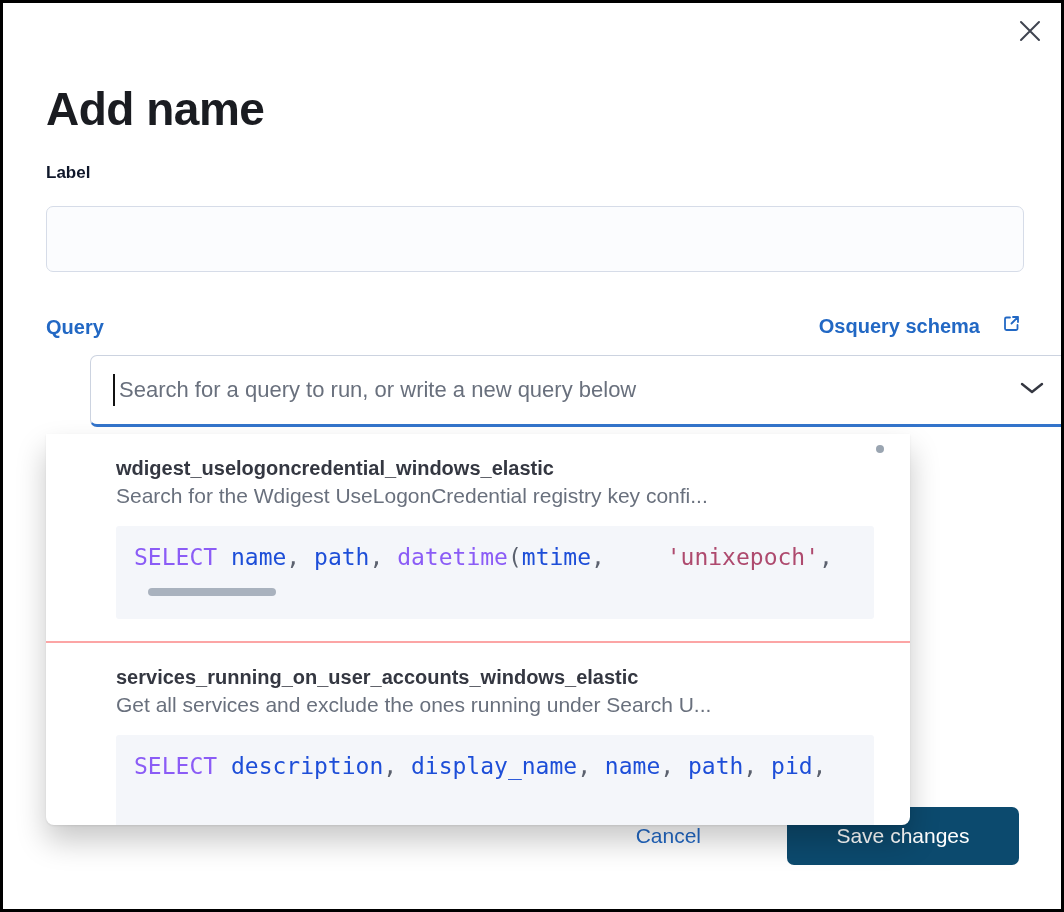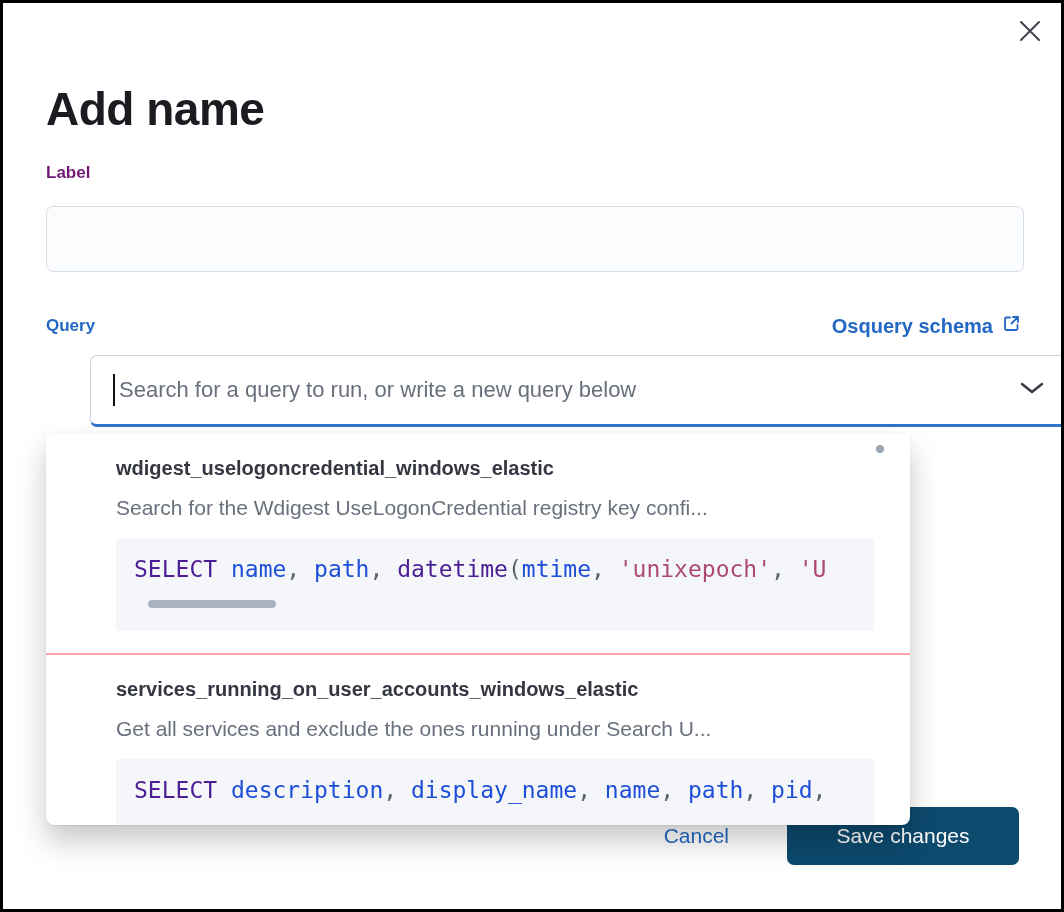--- a/index.html
+++ b/index.html
@@ -8,50 +8,50 @@
 
   .frame{position:relative;width:1064px;height:912px;background:#ffffff;border:3px solid #000;overflow:hidden;}
 
   
   .close-btn{position:absolute;top:14px;right:16px;width:30px;height:30px;display:flex;align-items:center;justify-content:center;cursor:pointer;background:none;border:none;padding:0;}
 
   
   .modal-title{position:absolute;left:43px;top:48px;font-size:46px;font-weight:700;color:#1a1c21;letter-spacing:-0.5px;}
 
   
-  .field-label{position:absolute;left:43px;top:160px;font-size:17px;font-weight:700;color:#701a75;}
+  .field-label{position:absolute;left:43px;top:160px;font-size:17px;font-weight:700;color:#0f172a;}
   .label-input{position:absolute;left:43px;top:203px;width:978px;height:66px;background:#fbfcfe;border:1px solid #d6dce8;border-radius:7px;font-size:21px;color:#343741;padding:0 16px;outline:none;}
 
   
-  .query-label{position:absolute;left:43px;top:313px;font-size:17px;font-weight:700;color:#2268c4;}
-  .schema-link{position:absolute;right:40px;top:311px;display:flex;align-items:center;gap:9px;font-size:20px;font-weight:700;color:#2268c4;text-decoration:none;cursor:pointer;}
+  .query-label{position:absolute;left:43px;top:313px;font-size:20px;font-weight:700;color:#2268c4;}
+  .schema-link{position:absolute;right:40px;top:311px;display:flex;align-items:center;gap:22px;font-size:20px;font-weight:700;color:#2268c4;text-decoration:none;cursor:pointer;}
 
   
   .combobox{position:absolute;left:43px;top:352px;width:978px;height:72px;background:#ffffff;border:1px solid #ccd3e0;border-bottom:3px solid #3374cb;border-radius:7px;display:flex;align-items:center;padding:0 22px;margin-left:44px;}
   .caret{width:2px;height:32px;background:#111;margin-right:2px;}
   .combo-input{flex:1;border:none;outline:none;font-size:22px;color:#343741;background:transparent;}
   .combo-input::placeholder{color:#69707d;opacity:1;}
   .chevron{flex:0 0 auto;margin-left:10px;}
 
   
-  .footer{position:absolute;right:42px;bottom:44px;height:58px;display:flex;align-items:center;gap:52px;z-index:1;}
+  .footer{position:absolute;right:42px;bottom:44px;height:58px;display:flex;align-items:center;gap:80px;z-index:1;}
   .cancel-btn{font-size:21px;font-weight:500;color:#2268c4;background:none;border:none;cursor:pointer;font-family:"Liberation Sans",sans-serif;}
   .save-btn{width:232px;height:58px;background:#0c4a6e;color:#ffffff;font-size:21px;font-weight:500;border:none;border-radius:7px;cursor:pointer;font-family:"Liberation Sans",sans-serif;}
 
   
   .dropdown{position:absolute;left:43px;top:431px;width:864px;height:391px;background:#ffffff;border-radius:0 0 8px 8px;box-shadow:0 1px 2px rgba(0,0,0,0.08),0 16px 30px rgba(0,0,0,0.22);overflow:hidden;z-index:2;}
   .vscroll-dot{position:absolute;top:11px;right:26px;width:8px;height:8px;border-radius:50%;background:#9aa5b1;}
   .option{padding:20px 36px 22px 70px;cursor:pointer;}
   .option + .option{border-top:2px solid #fca5a5;}
   .option-title{font-size:20px;font-weight:700;color:#343741;line-height:28px;white-space:nowrap;overflow:hidden;}
-  .option-desc{font-size:21px;color:#69707d;line-height:28px;margin-top:12px;white-space:nowrap;overflow:hidden;}
+  .option-desc{font-size:21px;color:#69707d;line-height:28px;white-space:nowrap;overflow:hidden;}
   .option-code{margin-top:16px;background:#f4f6fa;border-radius:3px;padding:18px 18px 16px 18px;height:93px;overflow:hidden;}
   .code-line{font-family:"DejaVu Sans Mono",monospace;font-size:23px;line-height:27px;white-space:pre;color:#343741;overflow:hidden;}
-  .tok-keyword{color:#4c1d95;}
-  .tok-string{color:#ae4a6e;}
+  .tok-keyword{color:#8b5cf6;}
+  .tok-string{color:#ae4a6e;margin-left:48px;}
   .tok-plain{color:#1d4ed8;}
   .tok-punct{color:#5b616e;}
   .code-hscroll{margin-top:17px;height:8px;position:relative;}
   .code-hscroll .thumb{position:absolute;left:14px;top:0;width:128px;height:8px;border-radius:4px;background:#a9b2be;}
 </style>
 </head>
 <body>
 
 <div class="frame">
 

